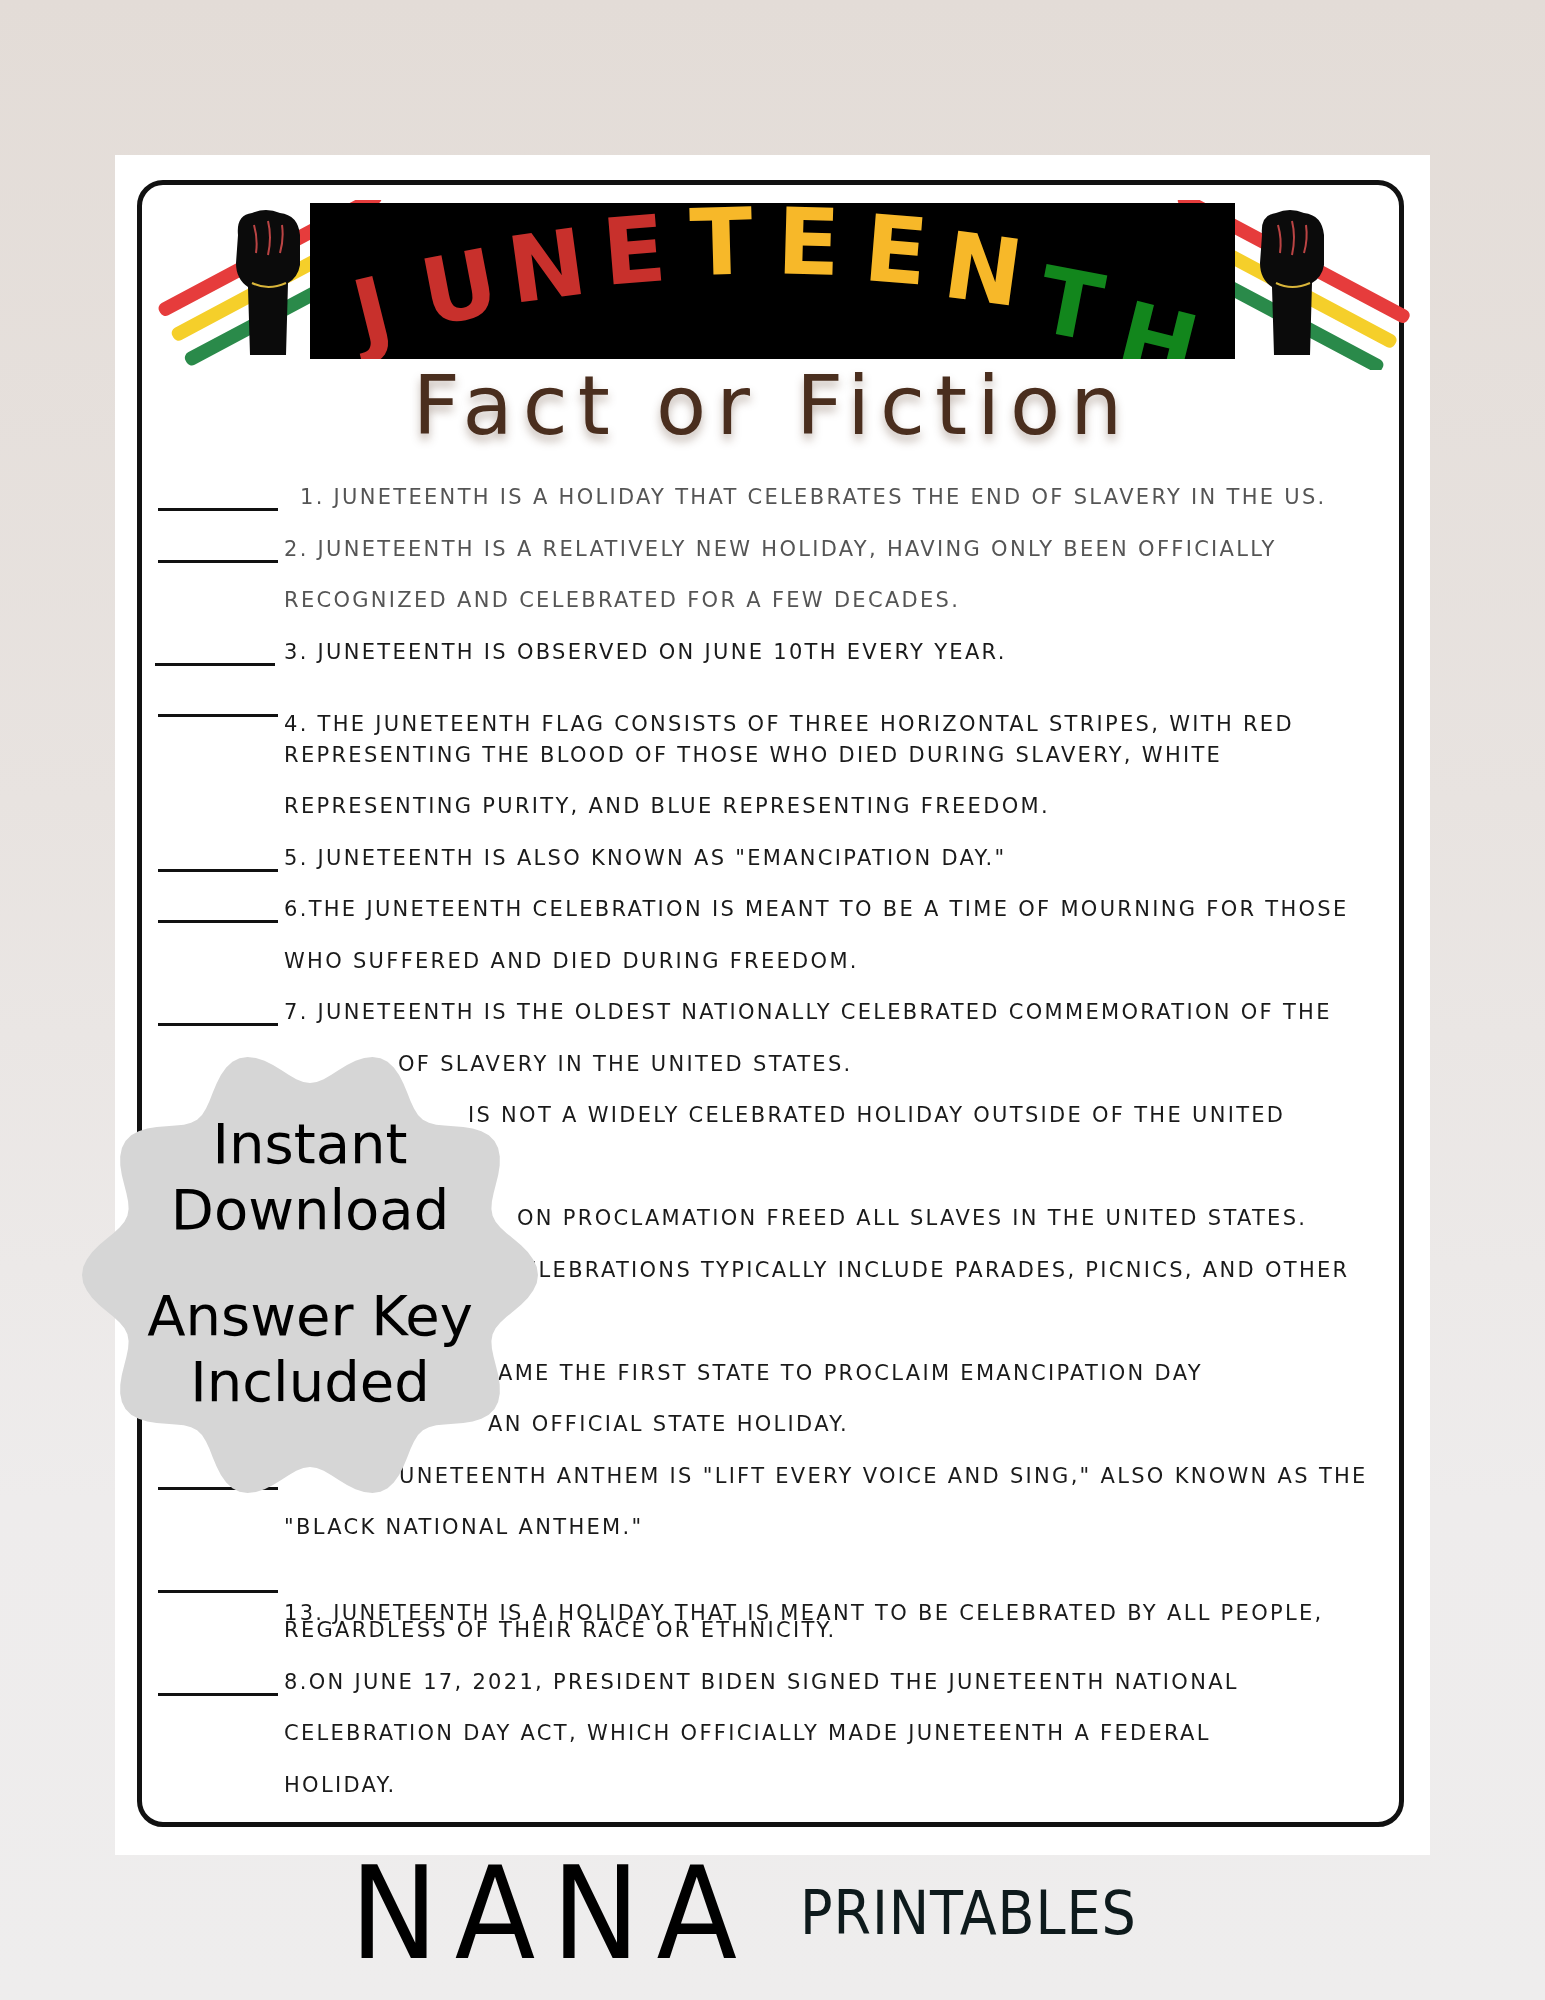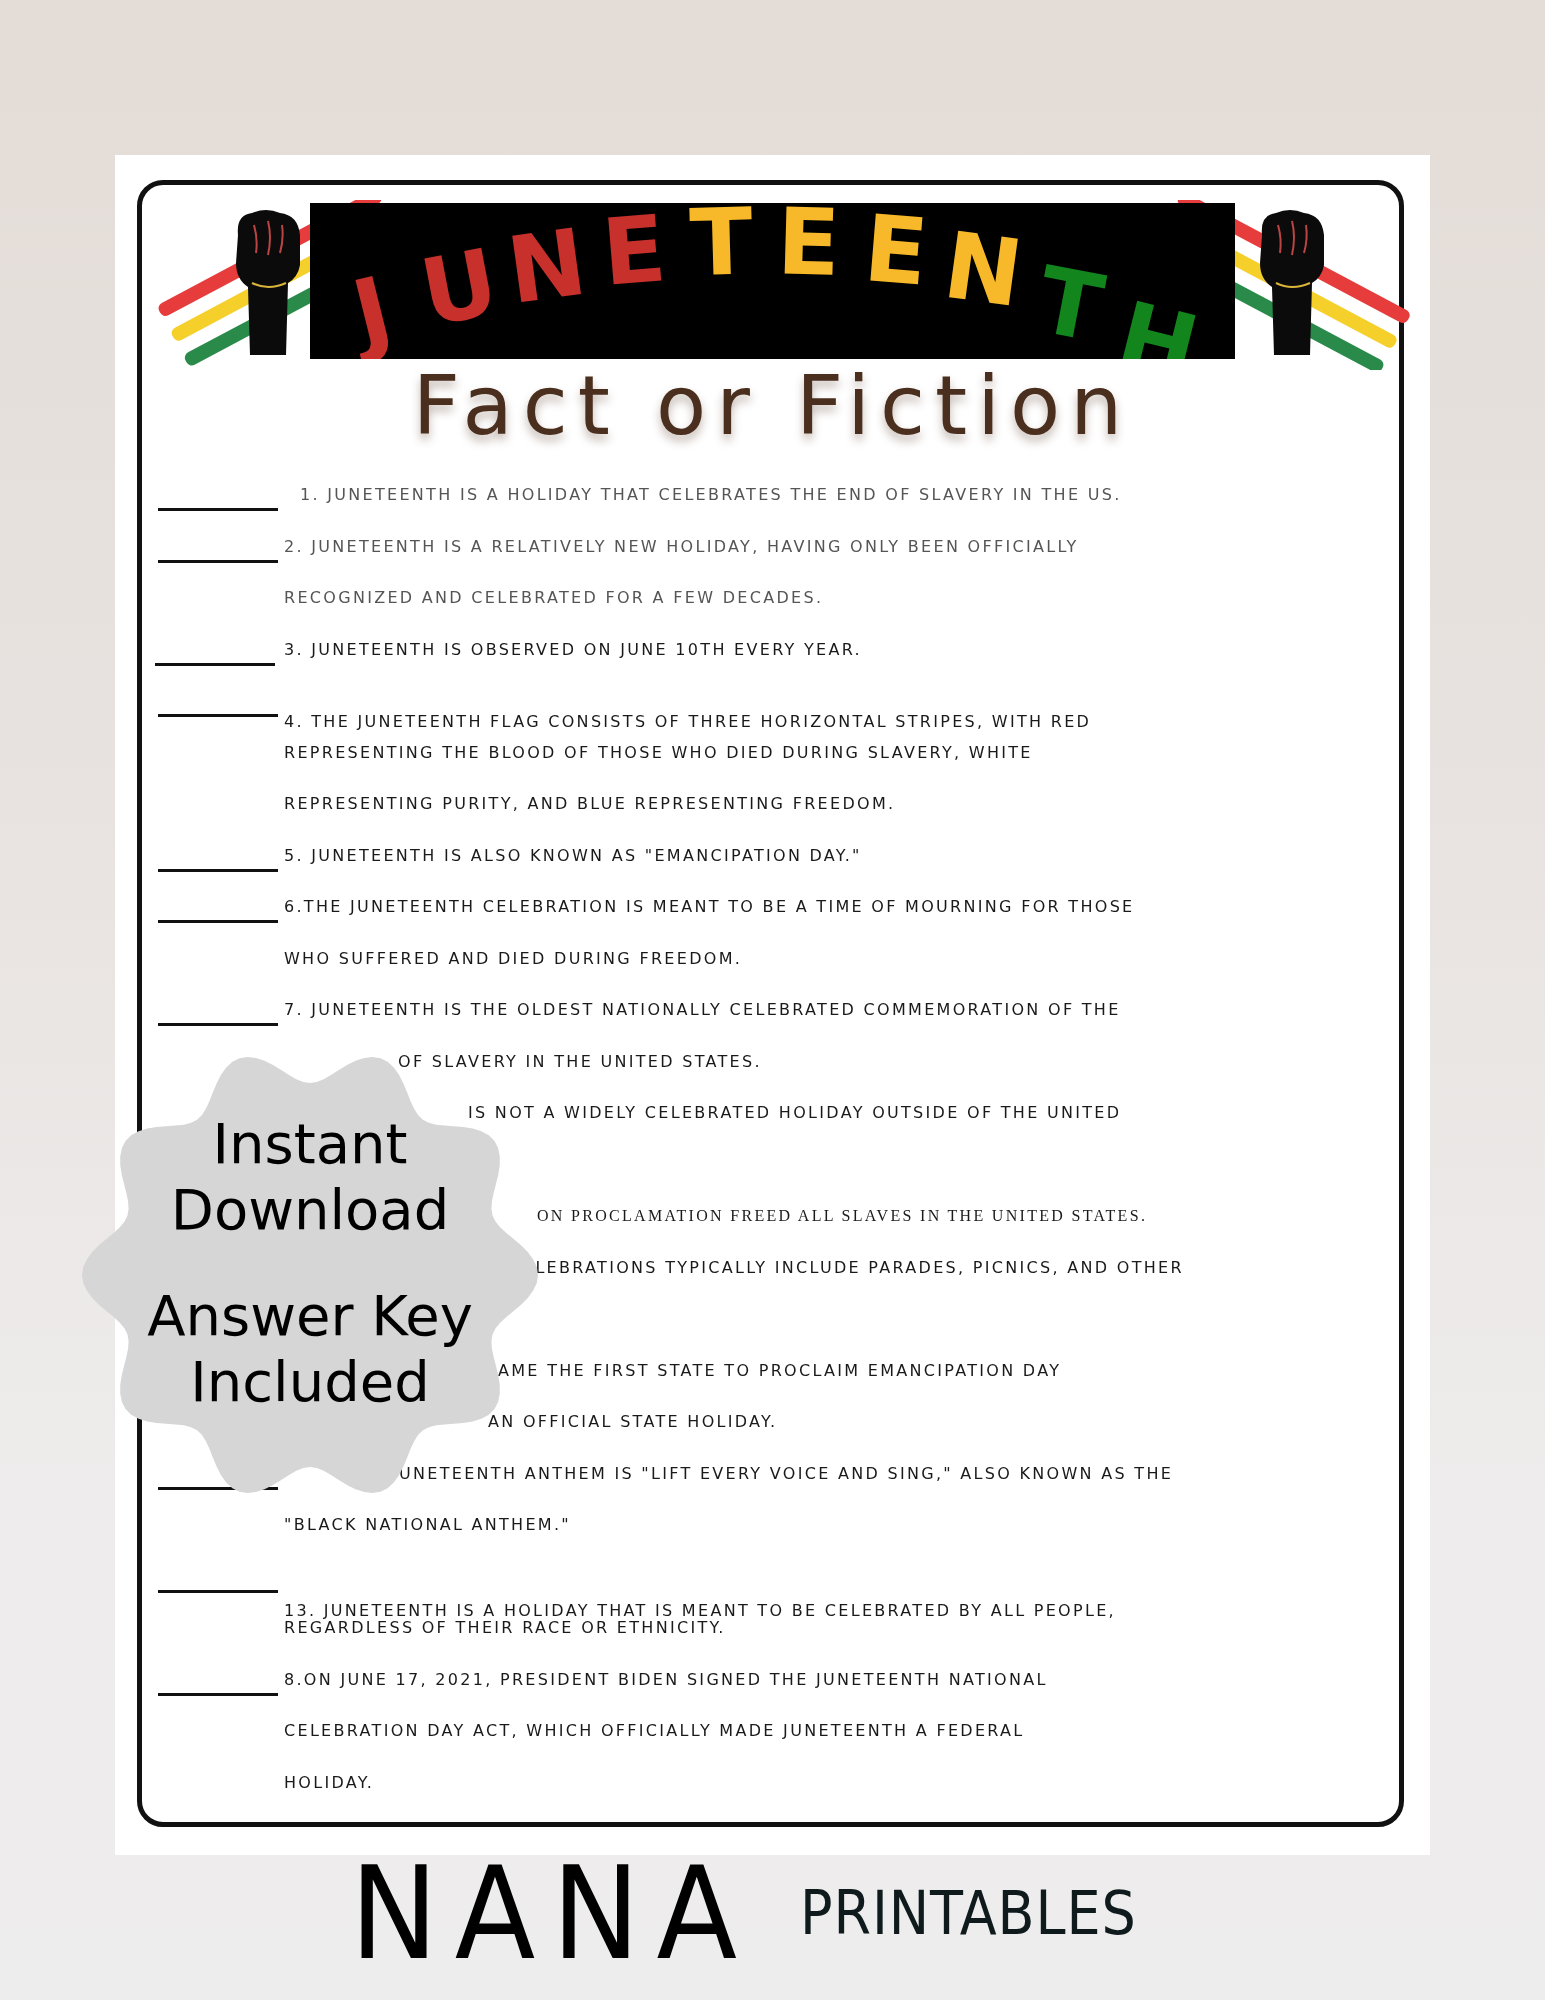--- a/index.html
+++ b/index.html
@@ -27,21 +27,21 @@
   .title-sub {
     position:absolute; left:0; width:1545px; top:365px; text-align:center;
     font-family:"DejaVu Sans", sans-serif; font-size:82px; color:#4a2e1e;
     letter-spacing:10px; text-shadow: 0 6px 10px rgba(80,50,30,0.35);
     font-weight:normal; line-height:1;
   }
   .blank {
     position:absolute; height:0; border-top:3px solid #111; width:120px;
   }
   .q-text {
-    position:absolute; font-family:"DejaVu Sans", sans-serif; font-size:16px;
+    position:absolute; font-family:"DejaVu Sans", sans-serif; font-size:21px;
     letter-spacing:2.3px; color:#1a1a1a; white-space:nowrap; line-height:1;
   }
   .q-text.gray { color:#555; }
   
   .badge {
     position:absolute; left:75px; top:1040px; width:470px; height:470px;
   }
   .badge svg { position:absolute; left:0; top:0; }
   .badge-text {
     position:absolute; left:0; width:470px; text-align:center;
@@ -124,21 +124,21 @@
     <div class="blank" style="left: 158px; top: 714px;"></div>
     <div class="q-text" style="left: 284px; top: 847.5px;">5. JUNETEENTH IS ALSO KNOWN AS "EMANCIPATION DAY."</div>
     <div class="blank" style="left: 158px; top: 868.5px;"></div>
     <div class="q-text" style="left: 284px; top: 899px;">6.THE JUNETEENTH CELEBRATION IS MEANT TO BE A TIME OF MOURNING FOR THOSE</div>
     <div class="q-text" style="left: 284px; top: 950.5px;">WHO SUFFERED AND DIED DURING FREEDOM.</div>
     <div class="blank" style="left: 158px; top: 920px;"></div>
     <div class="q-text" style="left: 284px; top: 1002px;">7. JUNETEENTH IS THE OLDEST NATIONALLY CELEBRATED COMMEMORATION OF THE</div>
     <div class="q-text" style="left: 398px; top: 1053.5px;">OF SLAVERY IN THE UNITED STATES.</div>
     <div class="blank" style="left: 158px; top: 1023px;"></div>
     <div class="q-text" style="left: 468px; top: 1105px;">IS NOT A WIDELY CELEBRATED HOLIDAY OUTSIDE OF THE UNITED</div>
-    <div class="q-text" style="left: 537px; top: 1208px; font-family: Liberation Serif, serif;">ON PROCLAMATION FREED ALL SLAVES IN THE UNITED STATES.</div>
+    <div class="q-text" style="left: 517px; top: 1208px;">ON PROCLAMATION FREED ALL SLAVES IN THE UNITED STATES.</div>
     <div class="q-text" style="left: 523px; top: 1259.5px;">ELEBRATIONS TYPICALLY INCLUDE PARADES, PICNICS, AND OTHER</div>
     <div class="q-text" style="left: 498px; top: 1362.5px;">AME THE FIRST STATE TO PROCLAIM EMANCIPATION DAY</div>
     <div class="q-text" style="left: 488px; top: 1414px;">AN OFFICIAL STATE HOLIDAY.</div>
     <div class="q-text" style="left: 399px; top: 1465.5px;">UNETEENTH ANTHEM IS "LIFT EVERY VOICE AND SING," ALSO KNOWN AS THE</div>
     <div class="q-text" style="left: 284px; top: 1517px;">"BLACK NATIONAL ANTHEM."</div>
     <div class="blank" style="left: 158px; top: 1486.5px;"></div>
     <div class="q-text" style="left: 284px; top: 1568.5px; margin-top: 34px;">13. JUNETEENTH IS A HOLIDAY THAT IS MEANT TO BE CELEBRATED BY ALL PEOPLE,</div>
     <div class="q-text" style="left: 284px; top: 1620px;">REGARDLESS OF THEIR RACE OR ETHNICITY.</div>
     <div class="blank" style="left: 158px; top: 1589.5px;"></div>
     <div class="q-text" style="left: 284px; top: 1671.5px;">8.ON JUNE 17, 2021, PRESIDENT BIDEN SIGNED THE JUNETEENTH NATIONAL</div>

